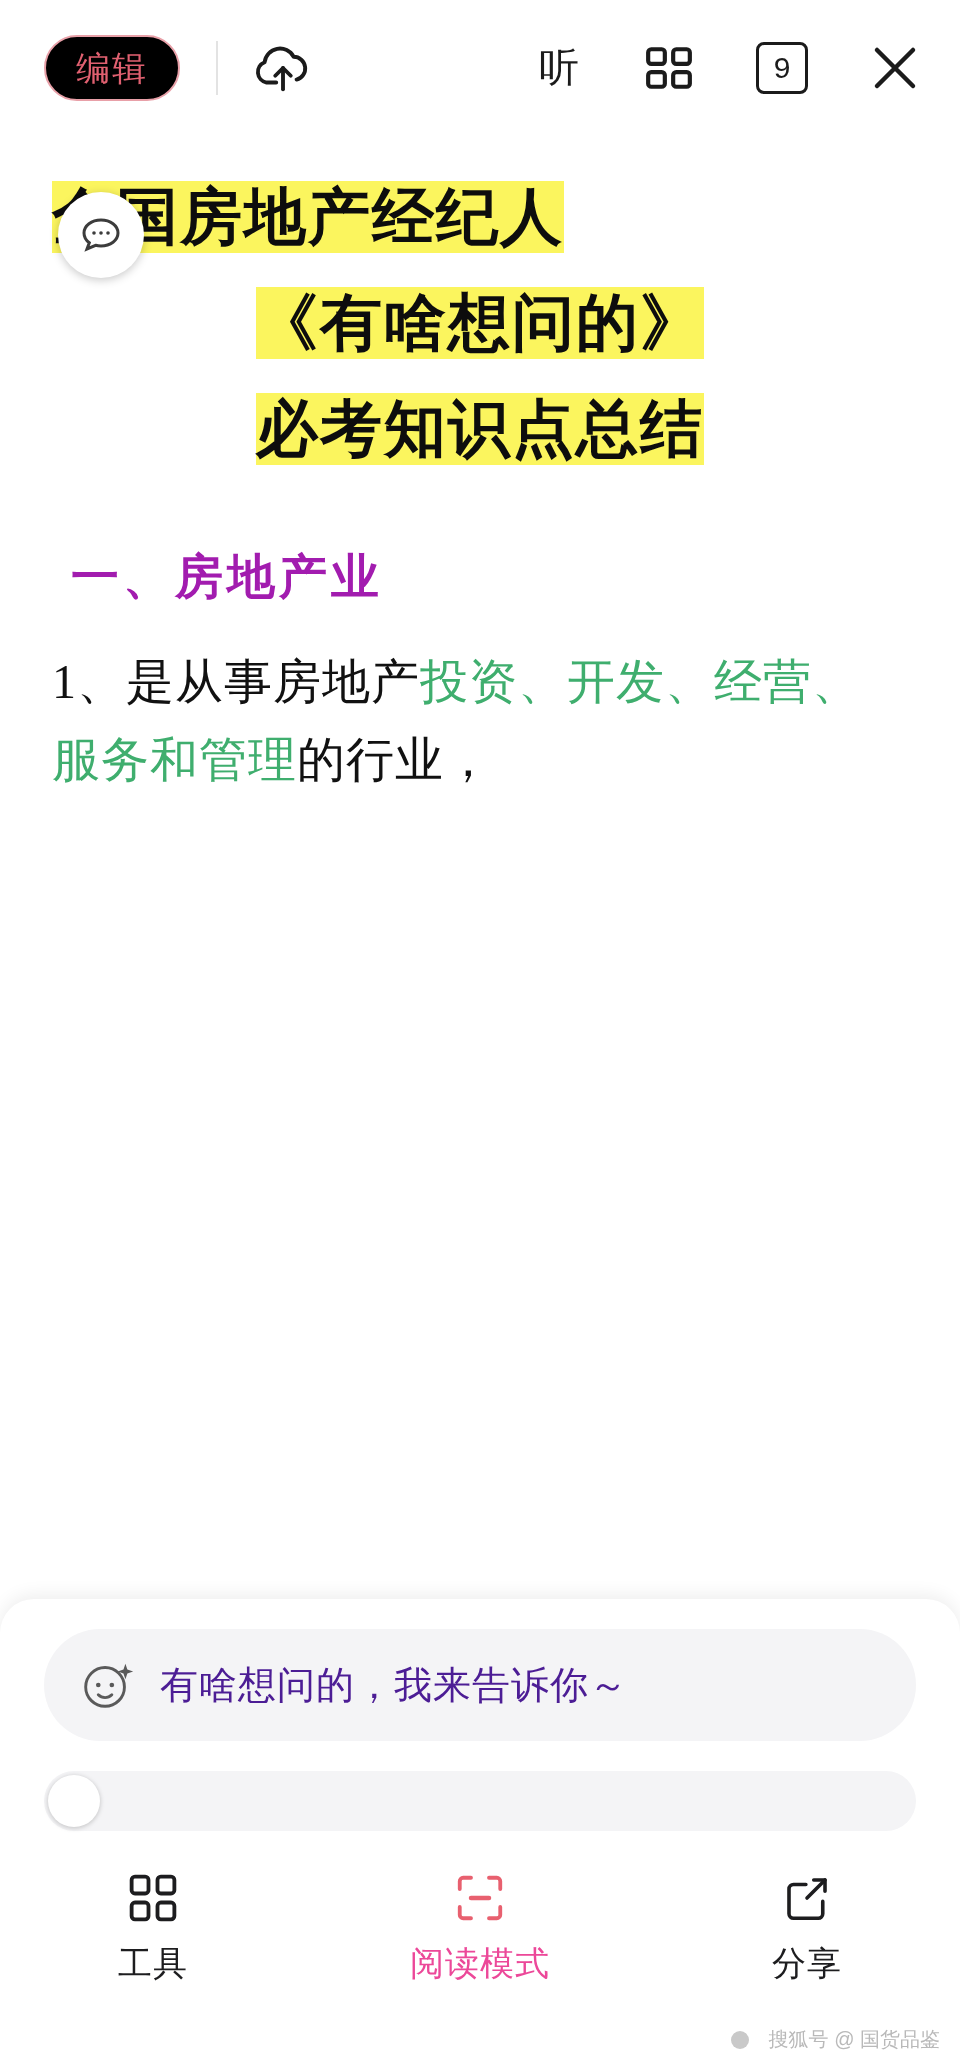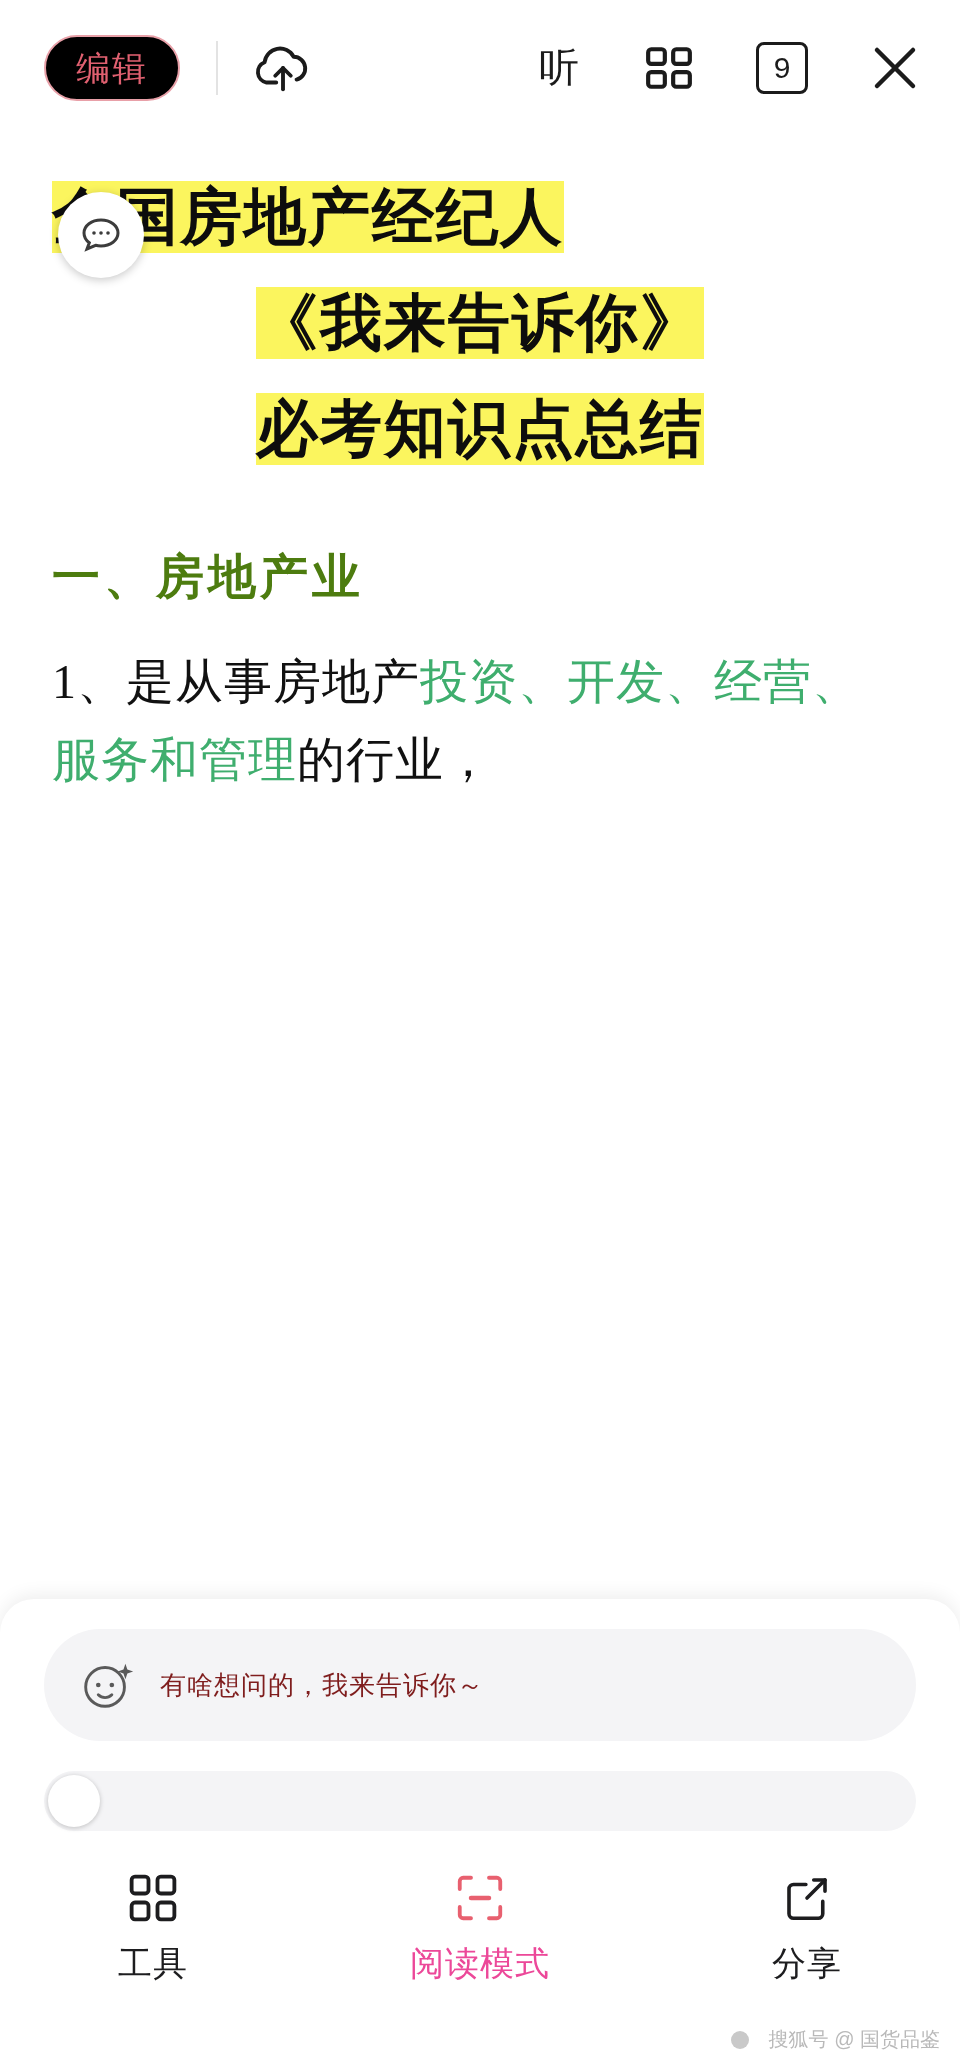--- a/index.html
+++ b/index.html
@@ -93,23 +93,24 @@
     background: #fbf55e;
     padding: 2px 0;
   }
   .t1 { margin-top: 38px; }
   .t2 { margin-top: 18px; text-align: center; }
   .t3 { margin-top: 18px; text-align: center; }
 
   .heading {
     font-size: 48px;
     font-weight: bold;
-    color: #4d7c0f;
+    color: #a21caf;
     margin-top: 72px;
     letter-spacing: 4px;
+    margin-left: 19px;
   }
   .para {
     font-size: 48px;
     line-height: 1.62;
     color: #111;
     margin-top: 34px;
     letter-spacing: 1px;
   }
   .green { color: #3fae6e; }
   .red { color: #d8321f; }
@@ -145,22 +146,22 @@
     height: 112px;
     background: #f4f4f6;
     border-radius: 56px;
     display: flex;
     align-items: center;
     padding: 0 32px;
     box-sizing: border-box;
   }
   .ask-avatar { width: 62px; height: 62px; margin-right: 22px; }
   .ask-placeholder {
-    font-size: 26px;
-    color: #7f1d1d;
+    font-size: 38px;
+    color: #4c1d95;
     font-family: Liberation Serif, serif;
     letter-spacing: 1px;
   }
   .slider-row {
     margin-top: 28px;
     height: 64px;
     display: flex;
     align-items: center;
   }
   .slider-track {
@@ -255,21 +256,21 @@
     <circle cx="24" cy="22" r="1.8" fill="#3c3c3c" stroke="none"></circle>
     <circle cx="31" cy="22" r="1.8" fill="#3c3c3c" stroke="none"></circle>
   </svg>
 </div>
 
 <div class="doc">
   <div class="title-line t1">
     <span class="hl">全国房地产经纪人</span>
   </div>
   <div class="title-line t2">
-    <span class="hl">《我来告诉你》</span>
+    <span class="hl">《有啥想问的》</span>
   </div>
   <div class="title-line t3">
     <span class="hl">必考知识点总结</span>
   </div>
 
   <div class="heading">一、房地产业</div>
 
   <div class="para">
     <span>1、是从事房地产</span><span class="green">投资、开发、经营、服务和管理</span><span>的行业，</span>
   </div>

